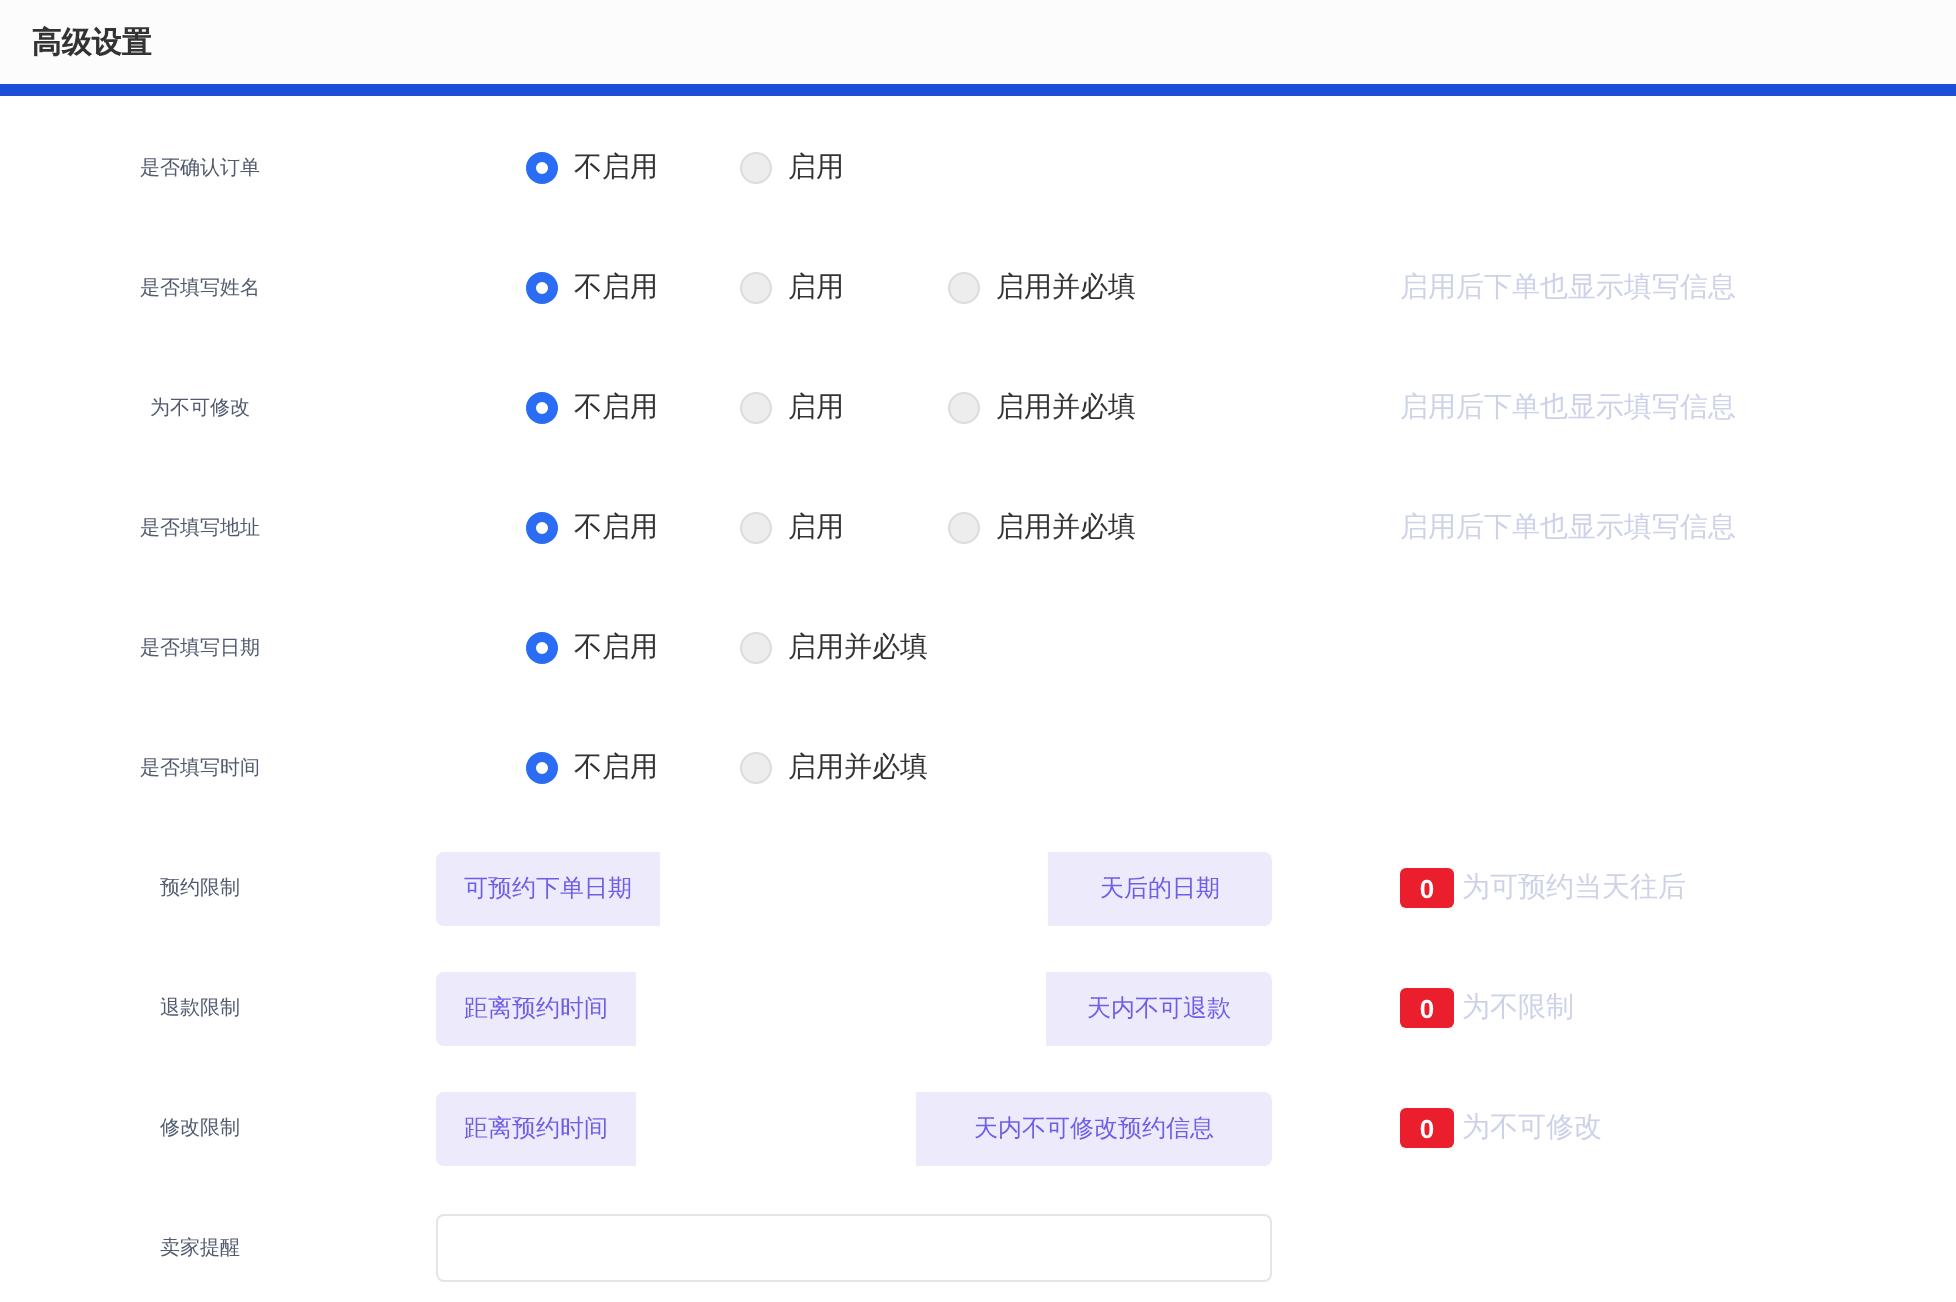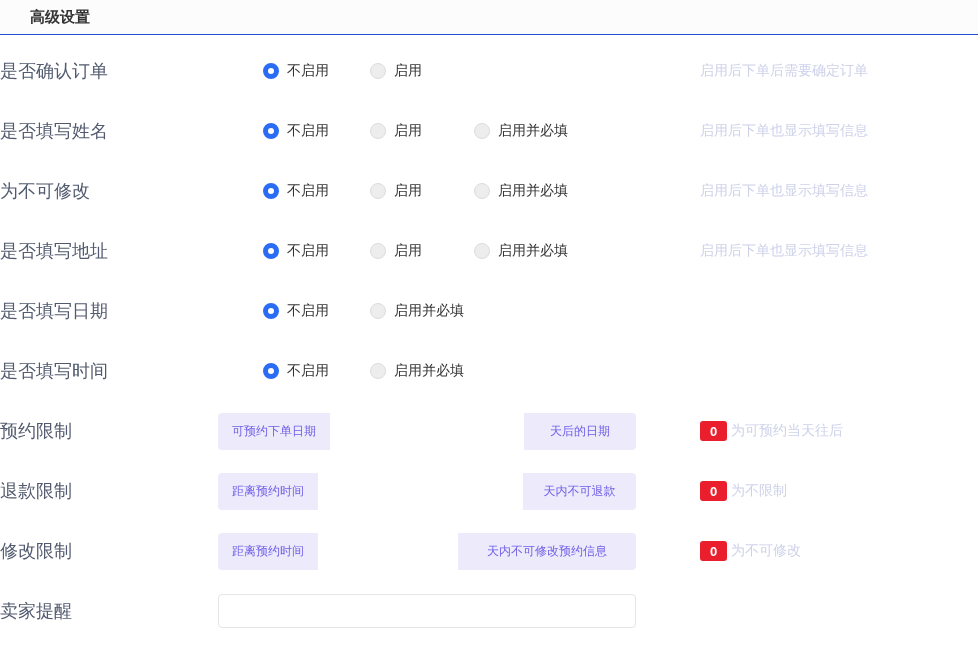--- a/index.html
+++ b/index.html
@@ -3,30 +3,30 @@
 <meta charset="utf-8">
 <style>
   * { margin:0; padding:0; box-sizing:border-box; }
   html,body { background:#fff; }
   body {
     width:978px; height:651px; overflow:hidden; position:relative;
     font-family:"Liberation Sans","DejaVu Sans",sans-serif;
     font-size:14px; color:#333;
   }
   .panel-header {
-    height:35px; background:#fcfcfc; border-bottom:1px solid #1d4ed8;
-    display:flex; align-items:center; padding-left:30px;
+    height:48px; background:#fcfcfc; border-bottom:6px solid #1d4ed8;
+    display:flex; align-items:center; padding-left:16px;
   }
   .panel-title { font-size:15px; font-weight:bold; color:#333; }
   .form { padding-top:6px; }
   .row {
     display:flex; align-items:center; height:60px; position:relative;
   }
   .row-label {
-    width:200px; text-align:left; color:#515a6e; font-size:18px; flex:none;
+    width:200px; text-align:center; color:#515a6e; font-size:10px; flex:none;
   }
   .row-content { display:flex; align-items:flex-end; margin-left:17px;padding-left:46px; }
   
   .radio-option { display:flex; align-items:center; width:104px; cursor:pointer; }
   .radio-option.col1 { width:107px; }
   .radio-option.last { width:auto; }
   .radio {
     width:16px; height:16px; border-radius:50%; flex:none;
     background:#ededed; border:1px solid #dcdcdc;
   }
@@ -85,21 +85,20 @@
     <div class="row-content">
       <div class="radio-option col1">
         <span class="radio selected"></span>
         <span class="radio-label">不启用</span>
       </div>
       <div class="radio-option last">
         <span class="radio"></span>
         <span class="radio-label">启用</span>
       </div>
     </div>
-    <div class="hint">启用后下单后需要确定订单</div>
   </div>
 
   <div class="row">
     <div class="row-label">是否填写姓名</div>
     <div class="row-content">
       <div class="radio-option col1">
         <span class="radio selected"></span>
         <span class="radio-label">不启用</span>
       </div>
       <div class="radio-option">

